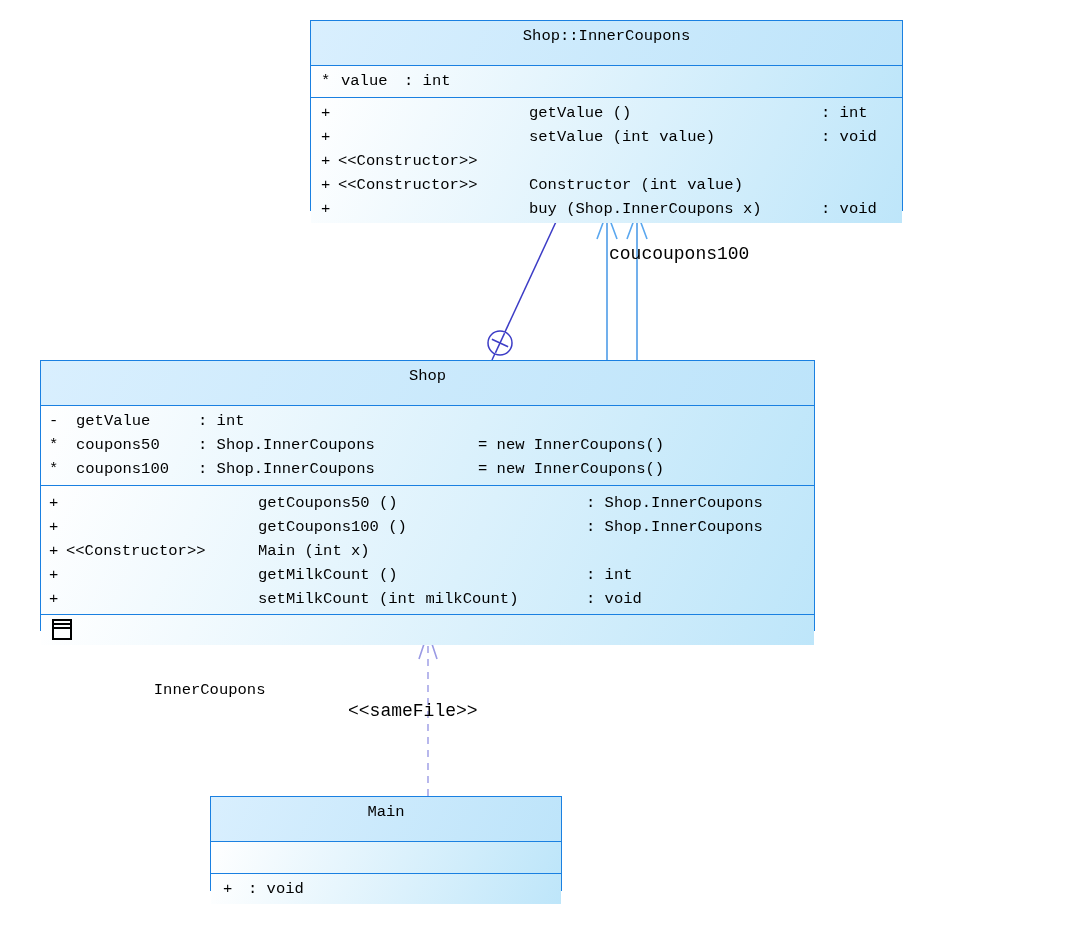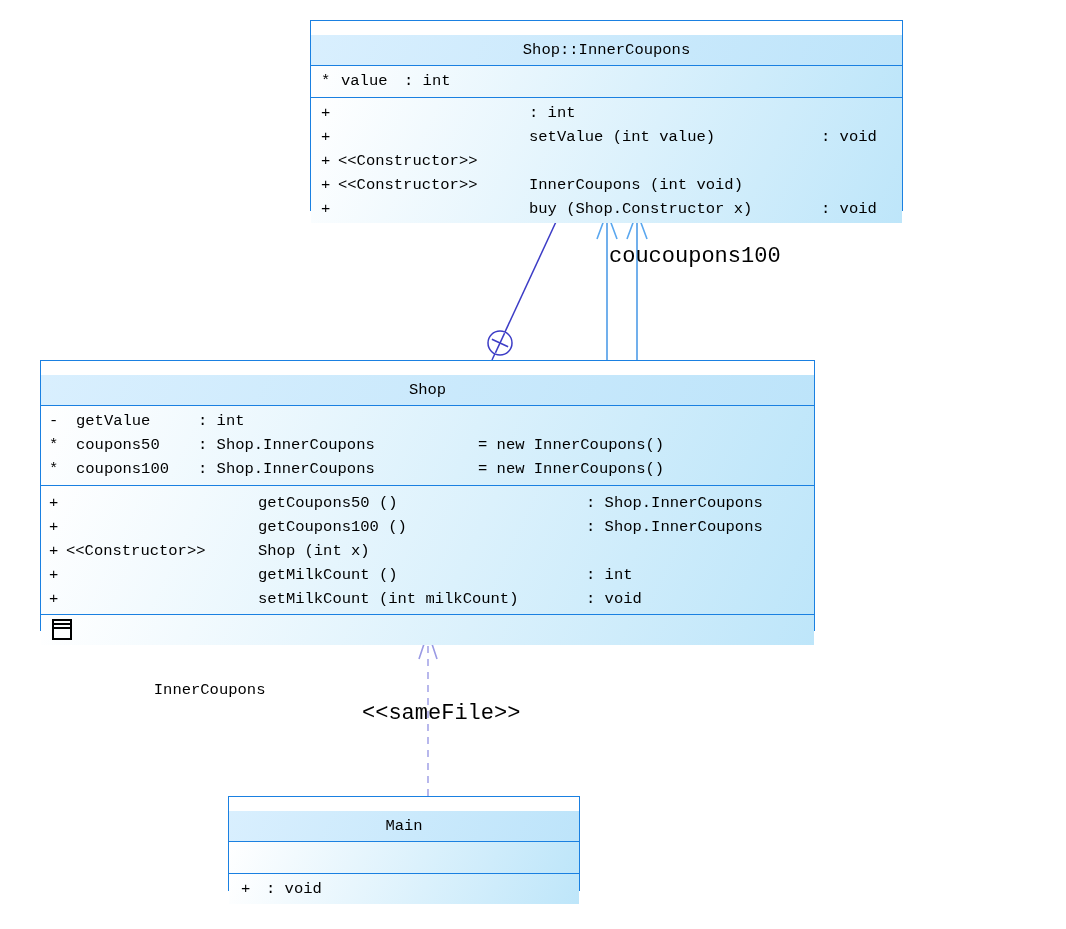--- a/index.html
+++ b/index.html
@@ -11,33 +11,33 @@
     --fto:#aadef8;
   }
   *{box-sizing:border-box;margin:0;padding:0;}
   body{background:#ffffff;}
   #canvas{
     position:relative;width:1066px;height:929px;background:#ffffff;overflow:hidden;
     font-family:"Liberation Mono",monospace;color:var(--text);font-size:15.5px;
   }
   #edges{position:absolute;left:0;top:0;}
   .cbox{position:absolute;border:1px solid var(--border);background:#ffffff;}
-  .title{text-align:center;background:linear-gradient(115deg,var(--tfrom),var(--tto));height:30px;line-height:30px;margin-top:14px;}
+  .title{text-align:center;background:linear-gradient(115deg,var(--tfrom),var(--tto));height:44px;line-height:30px;}
   .comp{border-top:1px solid var(--border);background:linear-gradient(115deg,var(--ffrom) 0%,var(--fto) 130%);}
   .r{display:grid;height:24px;line-height:24px;white-space:pre;}
   .b1a{grid-template-columns:20px 63px auto;padding-left:10px;height:31px;line-height:31px;}
   .b1m{grid-template-columns:17px 191px 292px auto;padding-left:10px;}
   .b2a{grid-template-columns:27px 122px 280px auto;padding-left:8px;}
   .b2m{grid-template-columns:17px 192px 328px auto;padding-left:8px;}
   .b3m{grid-template-columns:25px 216px auto;padding-left:12px;height:30px;line-height:30px;}
   .padm{padding-top:3px;}
   .nested{position:relative;height:30px;line-height:30px;padding-left:57px;white-space:pre;}
   .nicon{position:absolute;left:11px;top:4px;width:20px;height:21px;border:2px solid #000;background:transparent;}
   .nicon span{display:block;height:4px;border-bottom:2px solid #000;}
-  .edge-label{position:absolute;font-size:22px;white-space:pre;color:var(--text);text-align:right;}
+  .edge-label{position:absolute;font-size:18px;white-space:pre;color:var(--text);text-align:right;}
 </style>
 </head>
 <body>
 
 <div id="canvas">
 
   <svg id="edges" width="1066" height="929">
 
     <g>
       <line x1="561" y1="211" x2="492" y2="360" stroke-width="1.5" stroke="#3c3cc6"></line>
@@ -68,43 +68,44 @@
       <div class="r b1a">
         <span>*</span>
         <span>value</span>
         <span>: int</span>
       </div>
     </div>
     <div class="comp padm" style="height:126px;">
       <div class="r b1m">
         <span>+</span>
         <span></span>
+        <span>getValue ()</span>
         <span>: int</span>
       </div>
       <div class="r b1m">
         <span>+</span>
         <span></span>
         <span>setValue (int value)</span>
         <span>: void</span>
       </div>
       <div class="r b1m">
         <span>+</span>
         <span>&lt;&lt;Constructor&gt;&gt;</span>
         <span></span>
       </div>
       <div class="r b1m">
         <span>+</span>
         <span>&lt;&lt;Constructor&gt;&gt;</span>
-        <span>InnerCoupons (int void)</span>
+        <span>Constructor (int value)</span>
         <span></span>
       </div>
       <div class="r b1m">
         <span>+</span>
         <span></span>
-        <span>buy (Shop.Constructor x)</span>
+        <span>buy (Shop.InnerCoupons x)</span>
         <span>: void</span>
       </div>
     </div>
   </div>
 
   <div class="cbox" style="left:40px;top:360px;width:775px;height:271px;">
     <div class="title">Shop</div>
     <div class="comp padm" style="height:80px;">
       <div class="r b2a">
         <span>-</span>
@@ -134,21 +135,21 @@
       </div>
       <div class="r b2m">
         <span>+</span>
         <span></span>
         <span>getCoupons100 ()</span>
         <span>: Shop.InnerCoupons</span>
       </div>
       <div class="r b2m">
         <span>+</span>
         <span>&lt;&lt;Constructor&gt;&gt;</span>
-        <span>Shop (int x)</span>
+        <span>Main (int x)</span>
         <span></span>
       </div>
       <div class="r b2m">
         <span>+</span>
         <span></span>
         <span>getMilkCount ()</span>
         <span>: int</span>
       </div>
       <div class="r b2m">
         <span>+</span>
@@ -156,27 +157,27 @@
         <span>setMilkCount (int milkCount)</span>
         <span>: void</span>
       </div>
     </div>
     <div class="comp nested" style="height:31px;">
       <span class="nicon"><span></span><span></span></span>
       <span>InnerCoupons</span>
     </div>
   </div>
 
-  <div class="cbox" style="left:228px;top:796px;width:352px;height:95px;">
+  <div class="cbox" style="left:210px;top:796px;width:352px;height:95px;">
     <div class="title">Main</div>
     <div class="comp" style="height:32px;"></div>
     <div class="comp" style="height:31px;">
       <div class="r b3m">
         <span>+</span>
         <span>: void</span>
       </div>
     </div>
   </div>
 
   <div class="edge-label" style="left:609px;top:244px;">coucoupons100</div>
-  <div class="edge-label" style="left:362px;top:701px;">&lt;&lt;sameFile&gt;&gt;</div>
+  <div class="edge-label" style="left:348px;top:701px;">&lt;&lt;sameFile&gt;&gt;</div>
 
 </div>
 
 </body></html>

